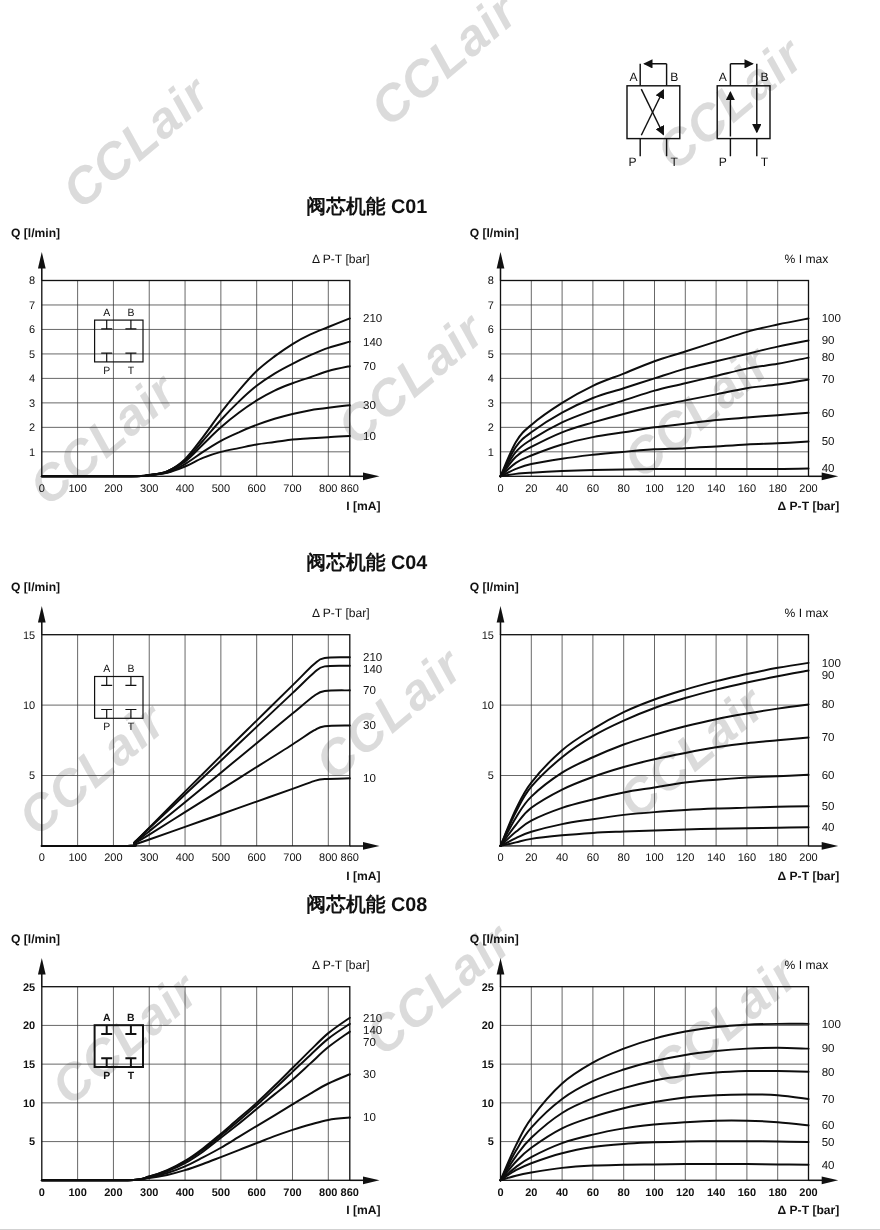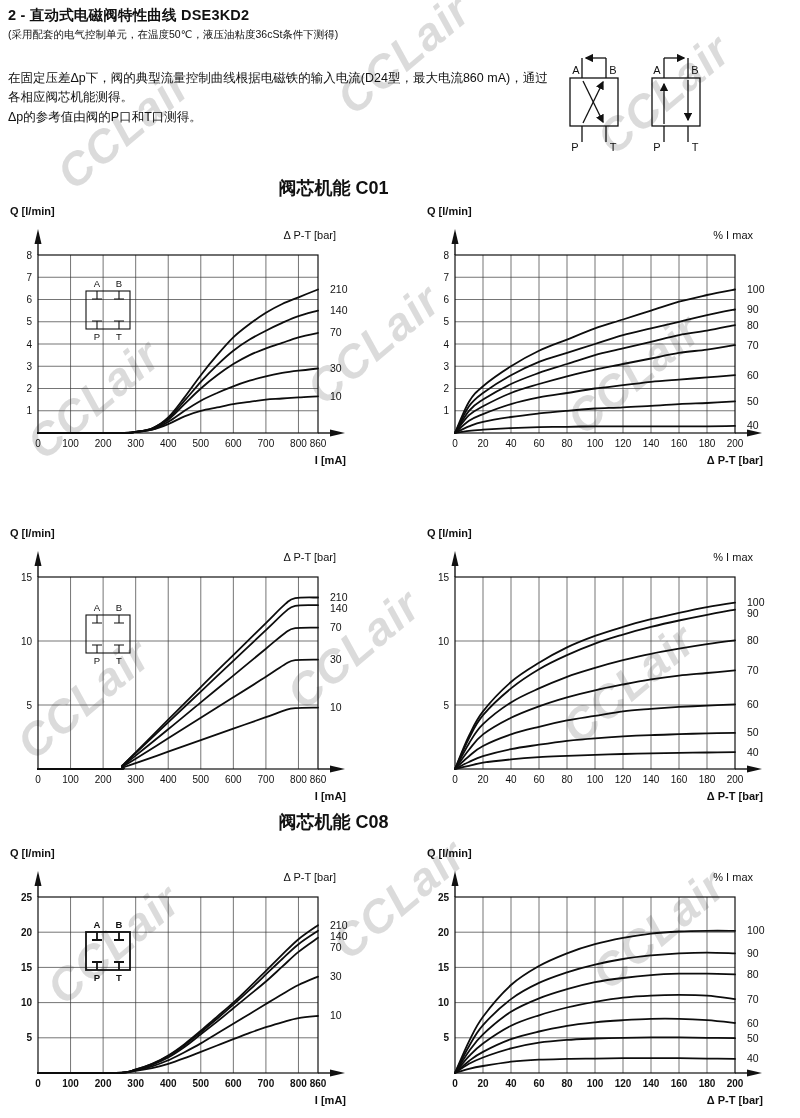--- a/index.html
+++ b/index.html
@@ -42,26 +42,20 @@
       <div class="wm" style="left: 555px; top: 347px; color: rgb(185, 185, 185);">CCLair</div>
       <div class="wm" style="left: 5px; top: 672px; color: rgb(185, 185, 185);">CCLair</div>
       <div class="wm" style="left: 275px; top: 622px; color: rgb(185, 185, 185);">CCLair</div>
       <div class="wm" style="left: 550px; top: 657px; color: rgb(185, 185, 185);">CCLair</div>
       <div class="wm" style="left: 35px; top: 917px; color: rgb(185, 185, 185);">CCLair</div>
       <div class="wm" style="left: 320px; top: 872px; color: rgb(185, 185, 185);">CCLair</div>
       <div class="wm" style="left: 580px; top: 902px; color: rgb(185, 185, 185);">CCLair</div>
     </div>
 
   <div class="content">
-    <div class="hdr">
-      <div class="title">2 - 直动式电磁阀特性曲线 DSE3KD2</div>
-      <div class="subtitle">(采用配套的电气控制单元，在温度50℃，液压油粘度36cSt条件下测得)</div>
-      <div class="para">在固定压差Δp下，阀的典型流量控制曲线根据电磁铁的输入电流(D24型，最大电流860 mA)，通过各相应阀芯机能测得。</div>
-      <div class="para2">Δp的参考值由阀的P口和T口测得。</div>
-    </div>
 
     <svg class="valve-syms" width="240" height="122" viewBox="0 0 240 122">
       <defs>
         <marker id="arr" viewBox="0 0 10 10" refX="8.5" refY="5" markerWidth="6.5" markerHeight="6.5" orient="auto">
           <path d="M0,0 L10,5 L0,10 z" fill="#111"></path>
         </marker>
       </defs>
       <g stroke="#111" stroke-width="1.3" fill="none">
         <rect x="18" y="42" width="48" height="48"></rect>
         <path d="M30,42 V22 M54,42 V22"></path>
@@ -229,20 +223,21 @@
             <text x="322" y="89.9875">100</text>
             <text x="322" y="110.0125">90</text>
             <text x="322" y="125.5875">80</text>
             <text x="322" y="145.6125">70</text>
             <text x="322" y="175.65">60</text>
             <text x="322" y="201.905">50</text>
             <text x="322" y="226.38">40</text>
           </g>
         </svg></div>
 
+    <div class="section-title" id="sec-c04">阀芯机能 C04</div>
     <div class="chart p-r2l"><svg width="392" height="282" viewBox="0 0 392 282">
           <g stroke="#3a3a3a" stroke-width="0.7" fill="none">
             <line x1="62.55813953488372" y1="52" x2="62.55813953488372" y2="244"></line>
             <line x1="95.11627906976744" y1="52" x2="95.11627906976744" y2="244"></line>
             <line x1="127.67441860465117" y1="52" x2="127.67441860465117" y2="244"></line>
             <line x1="160.2325581395349" y1="52" x2="160.2325581395349" y2="244"></line>
             <line x1="192.7906976744186" y1="52" x2="192.7906976744186" y2="244"></line>
             <line x1="225.34883720930233" y1="52" x2="225.34883720930233" y2="244"></line>
             <line x1="257.90697674418607" y1="52" x2="257.90697674418607" y2="244"></line>
             <line x1="290.4651162790698" y1="52" x2="290.4651162790698" y2="244"></line>

